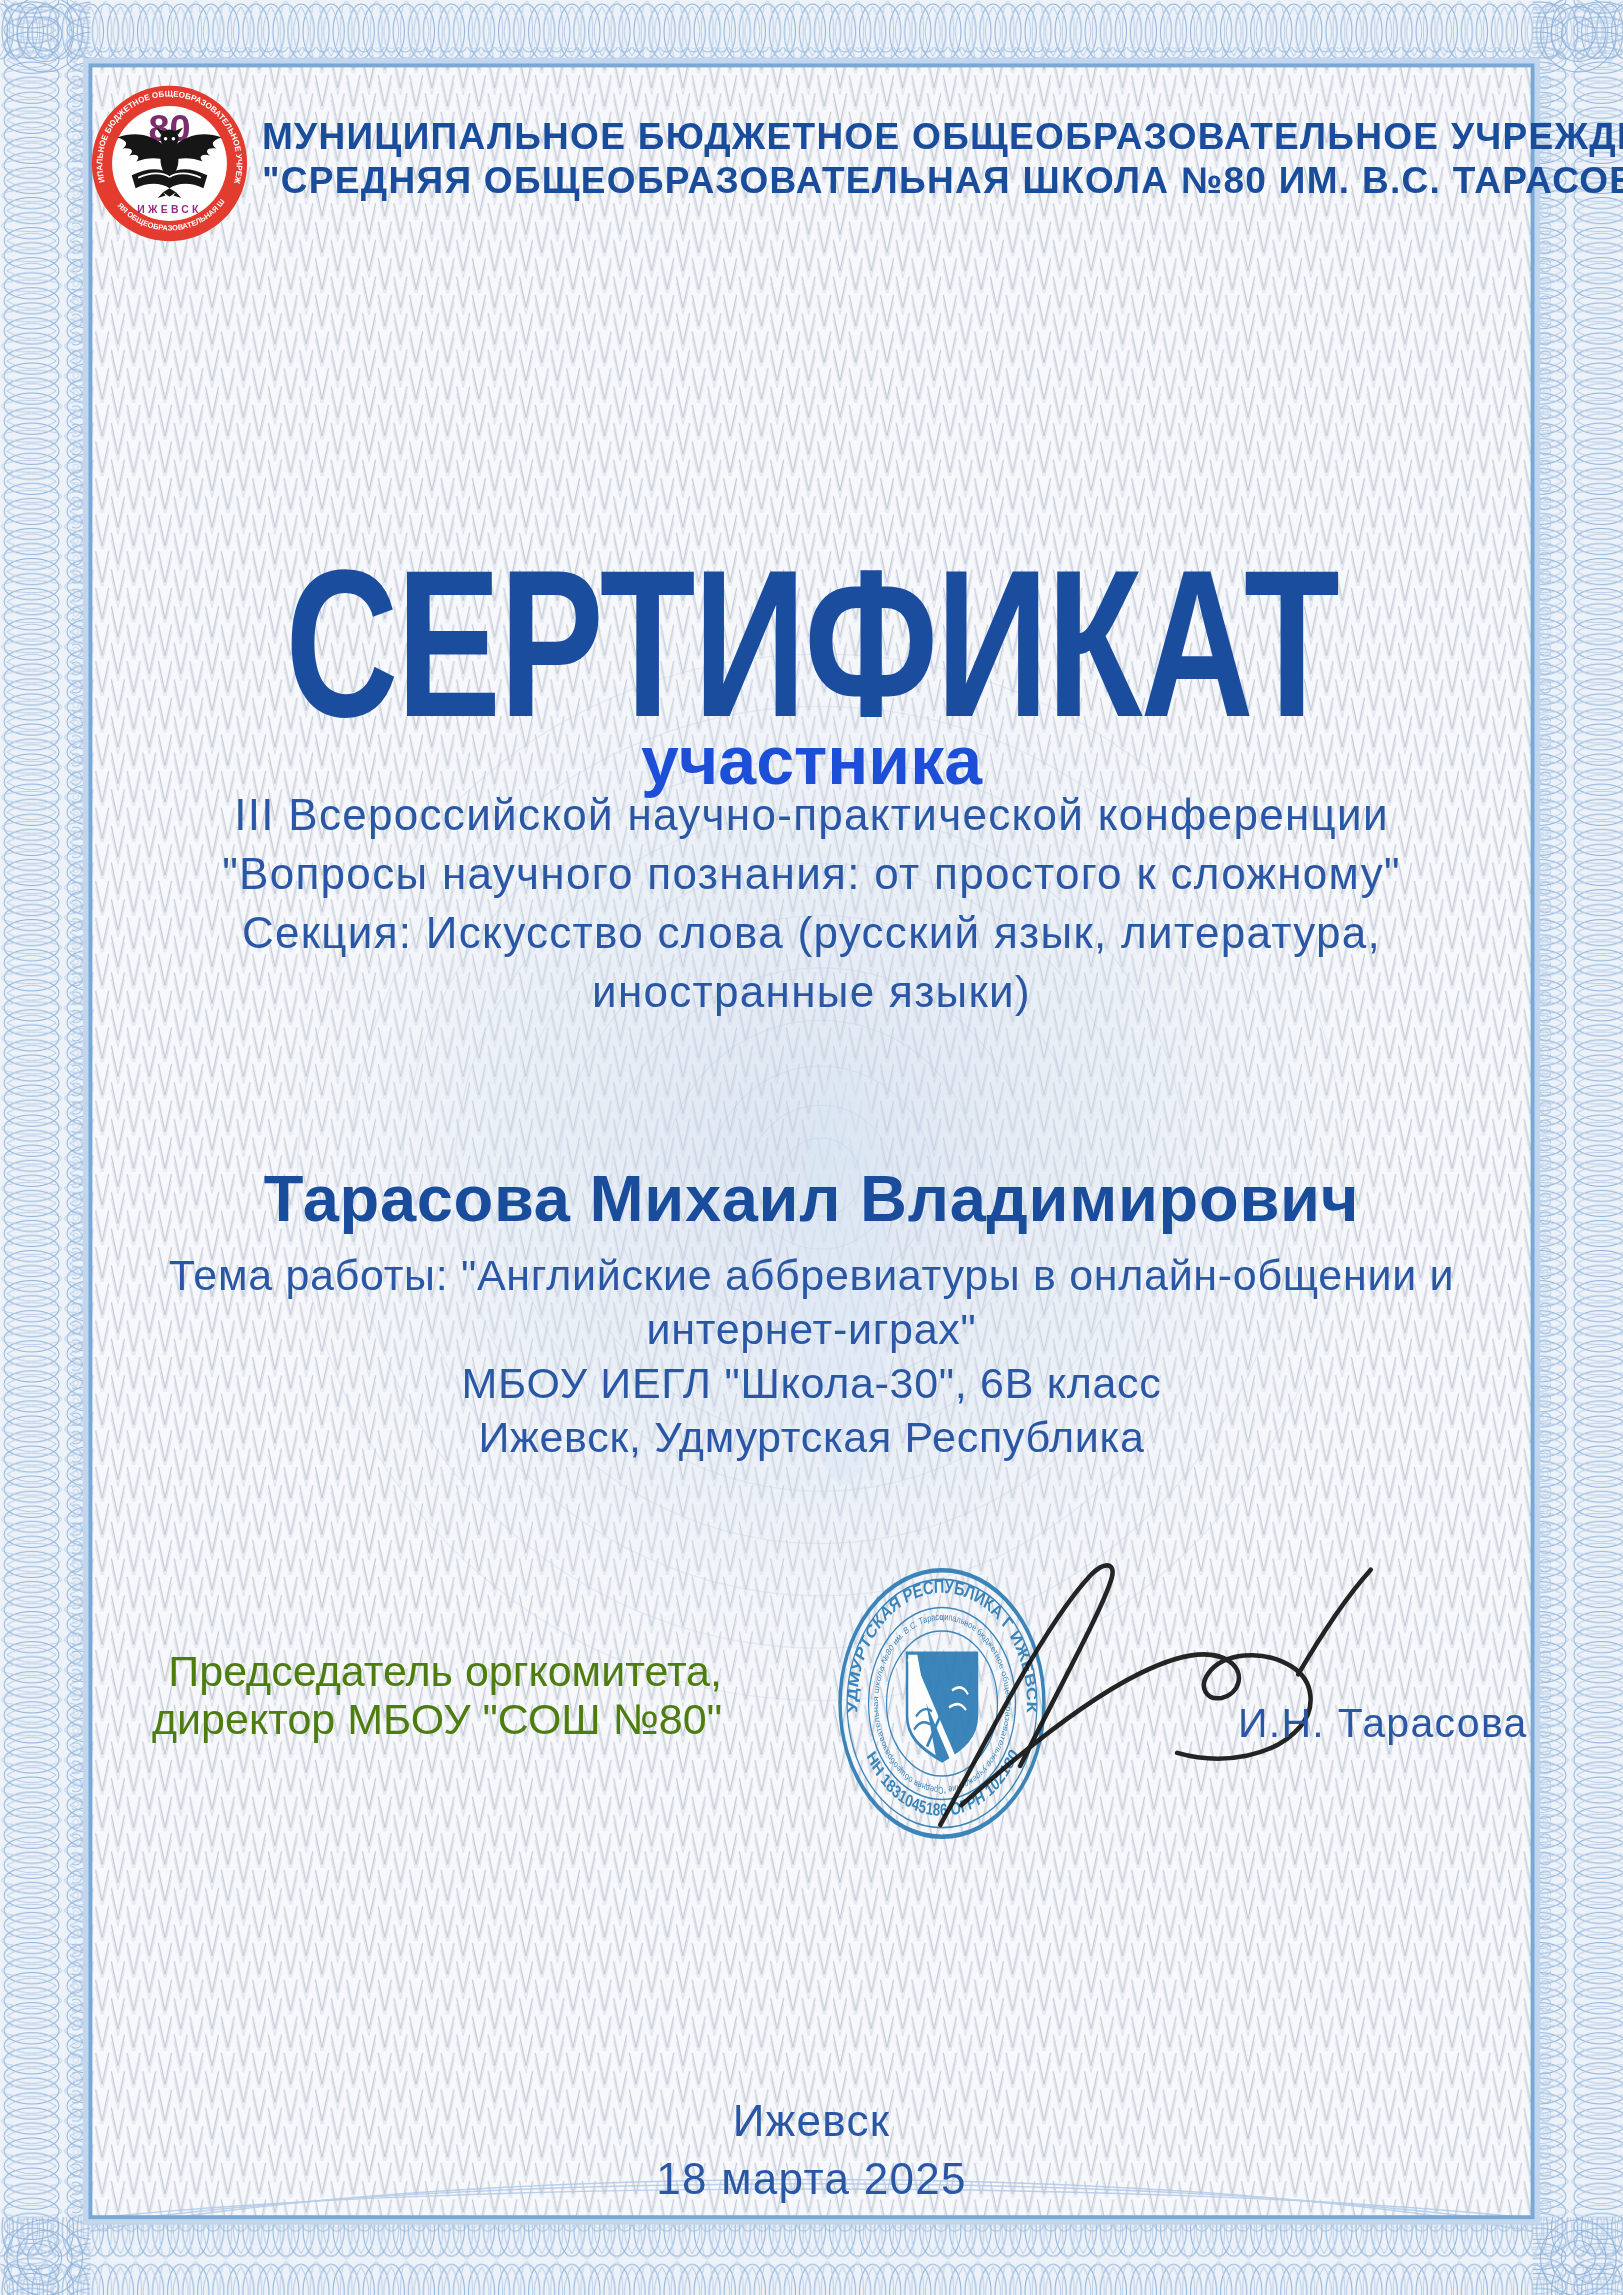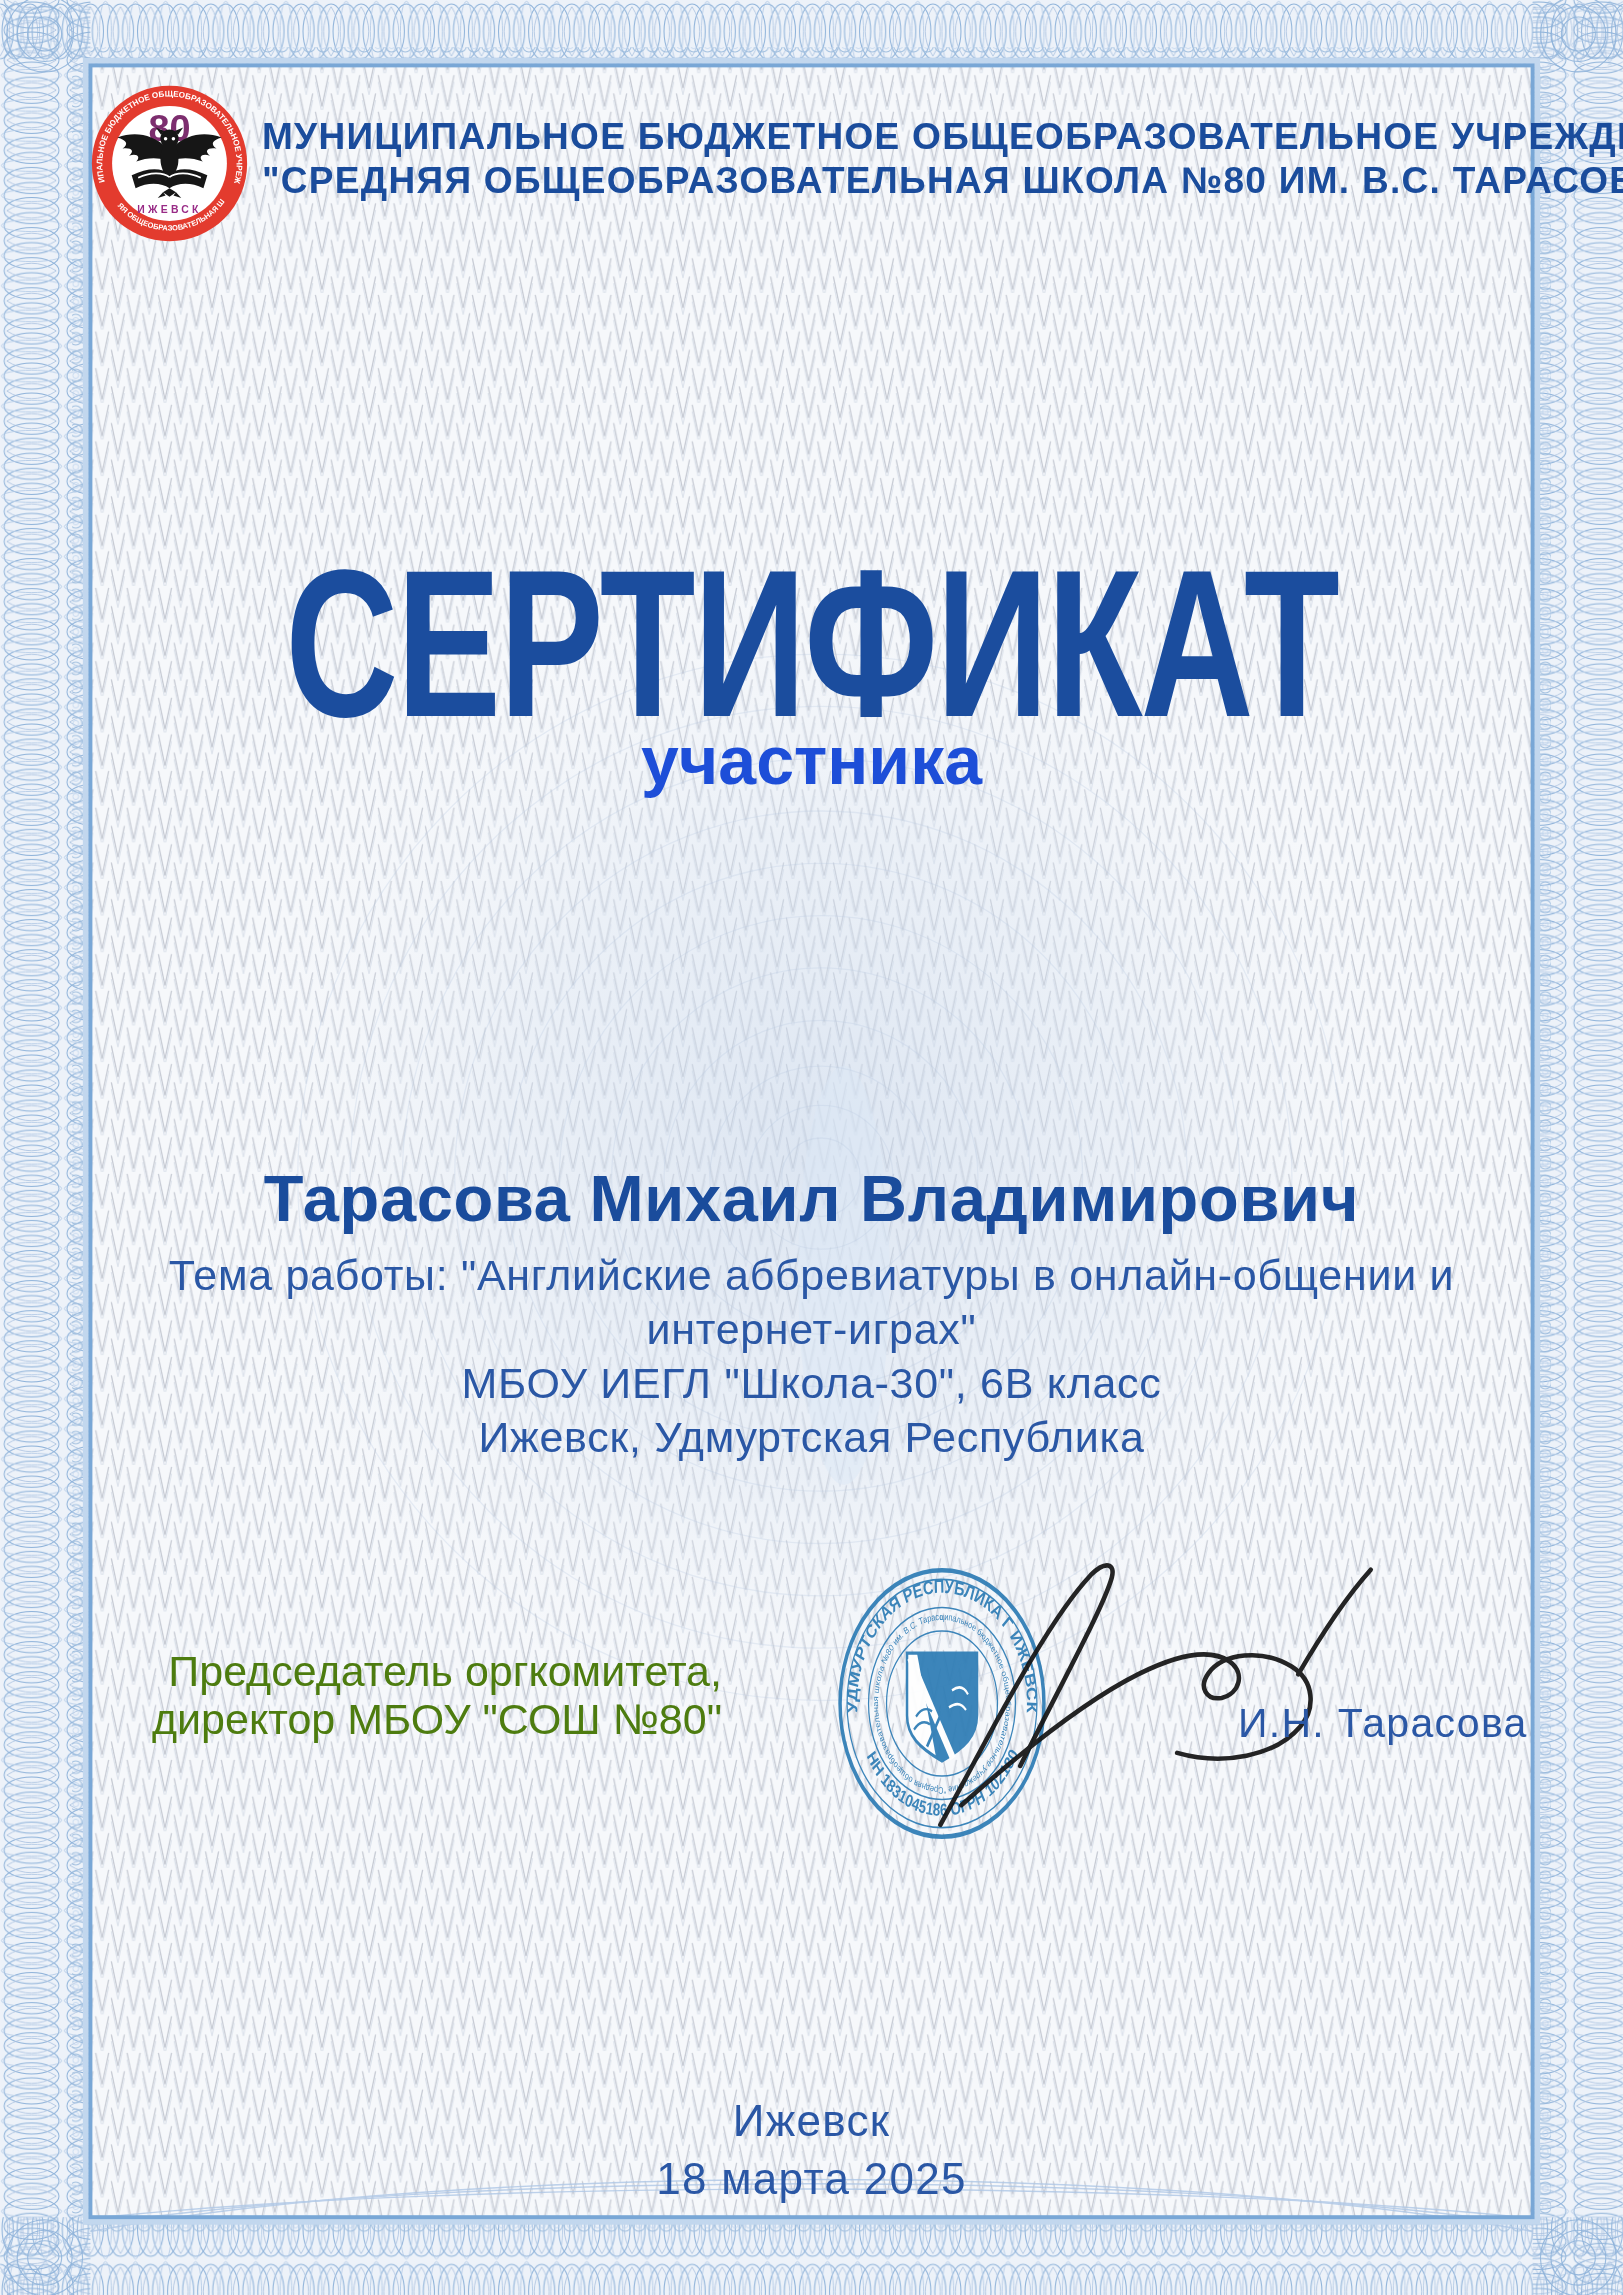--- a/index.html
+++ b/index.html
@@ -162,20 +162,26 @@
   </svg>
 
   <div class="abs org-header">
     <div class="txt">МУНИЦИПАЛЬНОЕ БЮДЖЕТНОЕ ОБЩЕОБРАЗОВАТЕЛЬНОЕ УЧРЕЖДЕНИЕ</div>
     <div class="txt">"СРЕДНЯЯ ОБЩЕОБРАЗОВАТЕЛЬНАЯ ШКОЛА №80 ИМ. В.С. ТАРАСОВА"</div>
   </div>
 
   <div class="abs center cert-title txt">СЕРТИФИКАТ</div>
   <div class="abs center cert-subtitle txt">участника</div>
 
+  <div class="abs center event-block">
+    <div class="txt">III Всероссийской научно-практической конференции</div>
+    <div class="txt">"Вопросы научного познания: от простого к сложному"</div>
+    <div class="txt">Секция: Искусство слова (русский язык, литература,</div>
+    <div class="txt">иностранные языки)</div>
+  </div>
 
   <div class="abs center recipient-name txt">Тарасова Михаил Владимирович</div>
   <div class="abs center work-block">
     <div class="txt">Тема работы: "Английские аббревиатуры в онлайн-общении и</div>
     <div class="txt">интернет-играх"</div>
     <div class="txt">МБОУ ИЕГЛ "Школа-30", 6В класс</div>
     <div class="txt">Ижевск, Удмуртская Республика</div>
   </div>
 
   <div class="abs role-block">

